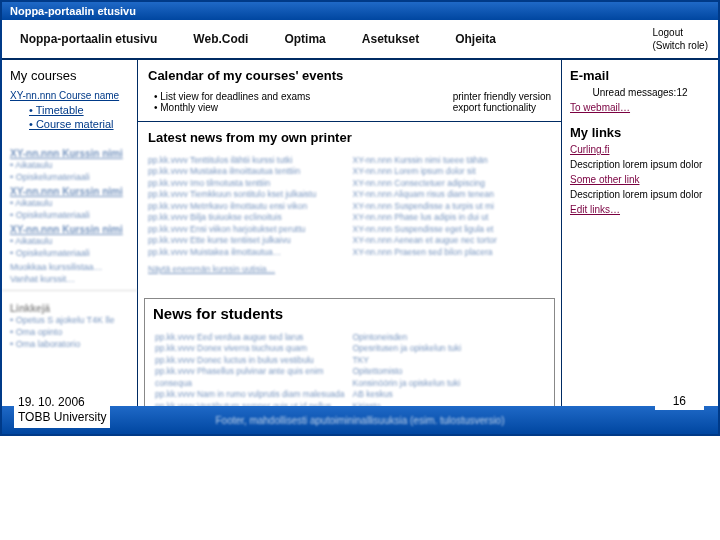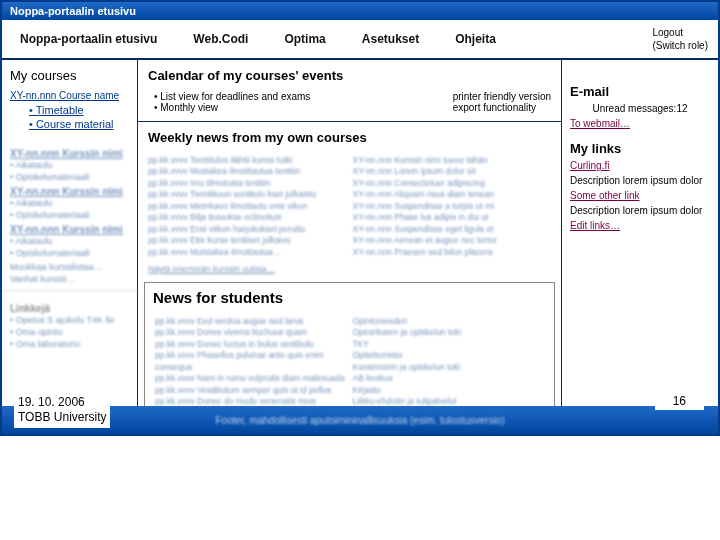--- a/index.html
+++ b/index.html
@@ -19,23 +19,23 @@
 .faded div{margin-bottom:2px}
 .faded h4{text-decoration:underline;margin:4px 0 1px 0;font-size:10px}
 .mid{flex:1;display:flex;flex-direction:column;border-right:1px solid #002b63}
 .section{padding:8px 10px}
 .section h2{margin:0 0 8px 0;font-size:13px;font-weight:bold}
 .calrow{display:flex;justify-content:space-between;font-size:10px}
 .calrow ul{margin:0;padding-left:6px;list-style:none}
 .calrow li:before{content:"• ";}
 .fadedtable{filter:blur(1.3px);opacity:.55;font-size:8.5px;color:#003a88;line-height:1.35;display:flex;gap:6px;padding:0 10px 6px 10px}
 .fadedtable .col{flex:1}
-.newsbox{border:1px solid #888;margin:0 6px}
+.newsbox{border:1px solid #888;margin:16px 6px}
 .rightcol{width:140px;padding:8px 8px}
-.rightcol h3{margin:16px 0 4px 0;font-size:13px;font-weight:bold}
+.rightcol h3{margin:0 0 4px 0;font-size:13px;font-weight:bold}
 .rightcol a{color:#7a0040;text-decoration:underline;font-size:10px}
 .rightcol .row{font-size:10px;display:flex;justify-content:center;margin-bottom:4px}
 .rightcol .desc{font-size:10px;margin:4px 0}
 .footerbar{position:absolute;bottom:0;left:0;right:0;height:28px;background:linear-gradient(#1f69c7,#0046a0);display:flex;align-items:center;justify-content:center}
 .footerbar .ft{color:#fff;font-size:10px;filter:blur(1px);opacity:.7}
 .bottomleft{position:absolute;bottom:6px;left:12px;background:#fff;padding:2px 4px;font-size:12px;line-height:1.3}
 .bottomright{position:absolute;bottom:24px;right:14px;background:#fff;padding:2px 18px;font-size:12px}
 .linkc{color:#003a88;text-decoration:underline}
 </style>
 </head>
@@ -100,21 +100,21 @@
             <li>Monthly view</li>
           </ul>
           <div>
             <div>printer friendly version</div>
             <div>export functionality</div>
           </div>
         </div>
       </div>
 
       <div class="section" style="padding-bottom:2px">
-        <h2>Weekly news from my own courses</h2>
+        <h2>Latest news from my own printer</h2>
       </div>
       <div class="fadedtable">
         <div class="col">
           <div>pp.kk.vvvv  Tenttitulos ilähtii kurssi tutki</div>
             <div>pp.kk.vvvv  Mustakea ilmoittautua tenttiin</div>
             <div>pp.kk.vvvv  Imo tilmotusta tenttiin</div>
           <div>pp.kk.vvvv  Tiemkkuun sontitulo kset julkaistu</div>
             <div>pp.kk.vvvv  Metrrkavo ilmottautu ensi vikon</div>
             <div>pp.kk.vvvv  Bilja tiuiuokse eclinoituis</div>
           <div>pp.kk.vvvv  Ensi viikon harjoitukset peruttu</div>

